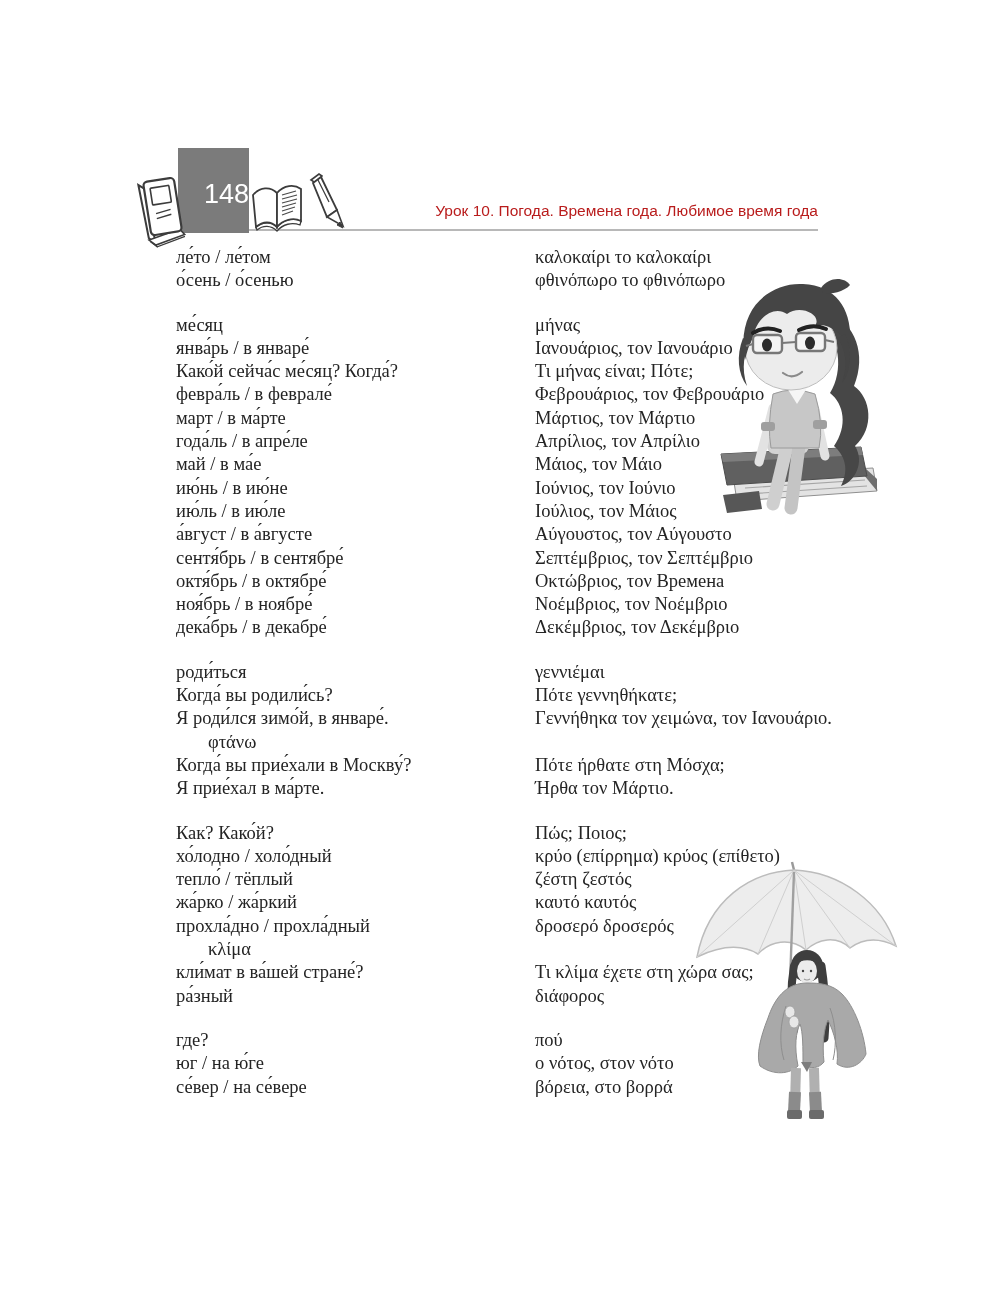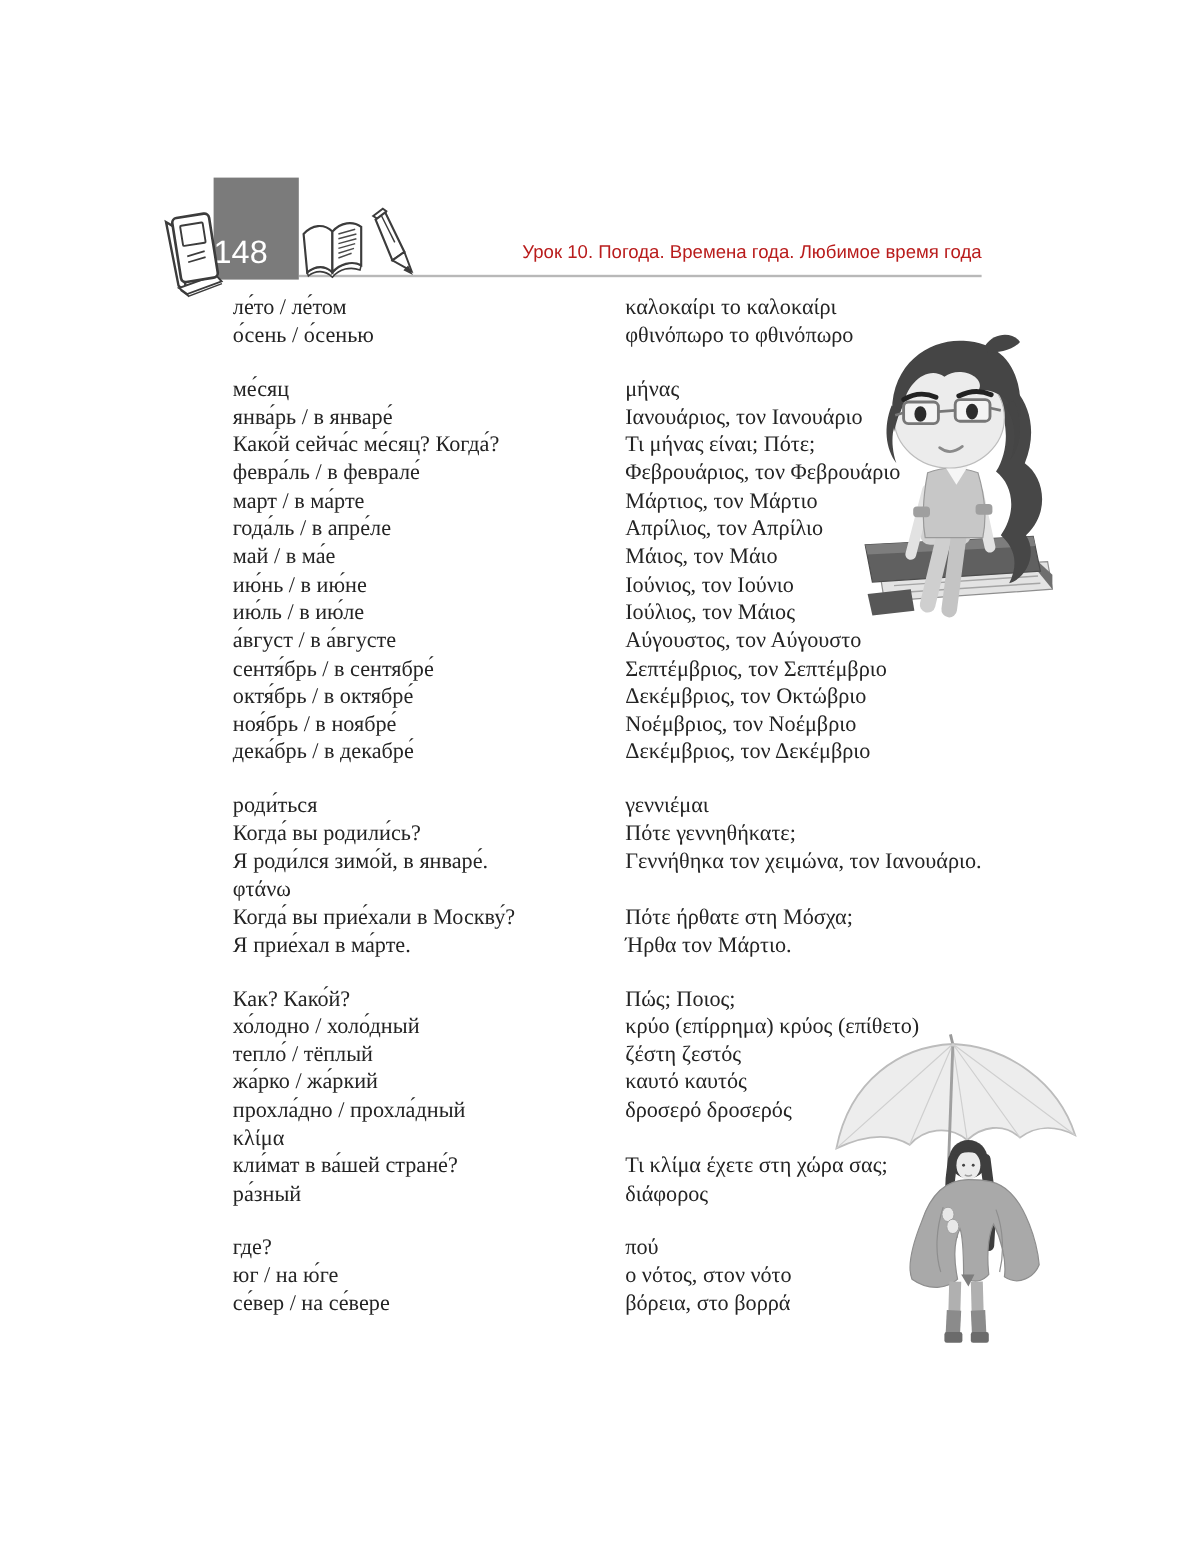--- a/index.html
+++ b/index.html
@@ -6,45 +6,45 @@
   body{
     width:1000px;height:1300px;position:relative;background:#ffffff;
     font-family:"Liberation Serif","DejaVu Serif",serif;color:#242424;
     overflow:hidden;
   }
   
   .page-number-box{
     position:absolute;left:178px;top:148px;width:71px;height:85px;
     background:#7b7b7b;color:#ffffff;
     font-family:"Liberation Sans","DejaVu Sans",sans-serif;font-size:27px;
-    display:flex;align-items:flex-end;justify-content:flex-start;
-    padding-bottom:7px;box-sizing:border-box;z-index:3;
+    display:flex;align-items:flex-end;justify-content:flex-end;
+    padding-bottom:23px;box-sizing:border-box;z-index:3;
   }
   .header-rule{
     position:absolute;left:249px;top:229px;width:569px;height:2px;
     background:#b8b8b8;z-index:1;
   }
   .header-title{
     position:absolute;top:202px;right:182px;
     font-family:"Liberation Sans","DejaVu Sans",sans-serif;
     font-size:15.5px;color:#b91c1c;white-space:nowrap;z-index:2;
   }
   .hicon{position:absolute;z-index:4;}
   .icon-book{left:131px;top:174px;}
   .icon-notebook{left:248px;top:183px;}
   .icon-pen{left:299px;top:172px;}
   
   .vocab{
-    position:absolute;left:194px;top:246px;width:680px;
+    position:absolute;left:176px;top:246px;width:680px;
     font-size:18.5px;line-height:23.3px;z-index:2;
   }
   .vblock{margin-bottom:21px;}
   .vrow{display:flex;}
   .vrow .ru{width:327px;flex:none;white-space:nowrap;}
-  .vrow .gr{flex:1;white-space:nowrap;}
+  .vrow .gr{flex:1;white-space:nowrap;margin-left:32px;}
   
   .illustration-girl-books{position:absolute;left:703px;top:276px;z-index:1;}
   .illustration-umbrella{position:absolute;left:690px;top:860px;z-index:1;}
 </style>
 </head>
 <body>
 
 <div class="header-rule"></div>
 
 <div class="page-number-box">
@@ -140,21 +140,21 @@
       <div class="vrow">
         <span class="ru">а́вгуст / в а́вгусте</span>
         <span class="gr">Αύγουστος, τον Αύγουστο</span>
       </div>
       <div class="vrow">
         <span class="ru">сентя́брь / в сентябре́</span>
         <span class="gr">Σεπτέμβριος, τον Σεπτέμβριο</span>
       </div>
       <div class="vrow">
         <span class="ru">октя́брь / в октябре́</span>
-        <span class="gr">Δεκέμβριος, τον Οκτώβριο</span>
+        <span class="gr">Οκτώβριος, τον Времена</span>
       </div>
       <div class="vrow">
         <span class="ru">ноя́брь / в ноябре́</span>
         <span class="gr">Νοέμβριος, τον Νοέμβριο</span>
       </div>
       <div class="vrow">
         <span class="ru">дека́брь / в декабре́</span>
         <span class="gr">Δεκέμβριος, τον Δεκέμβριο</span>
       </div>
     </div>

